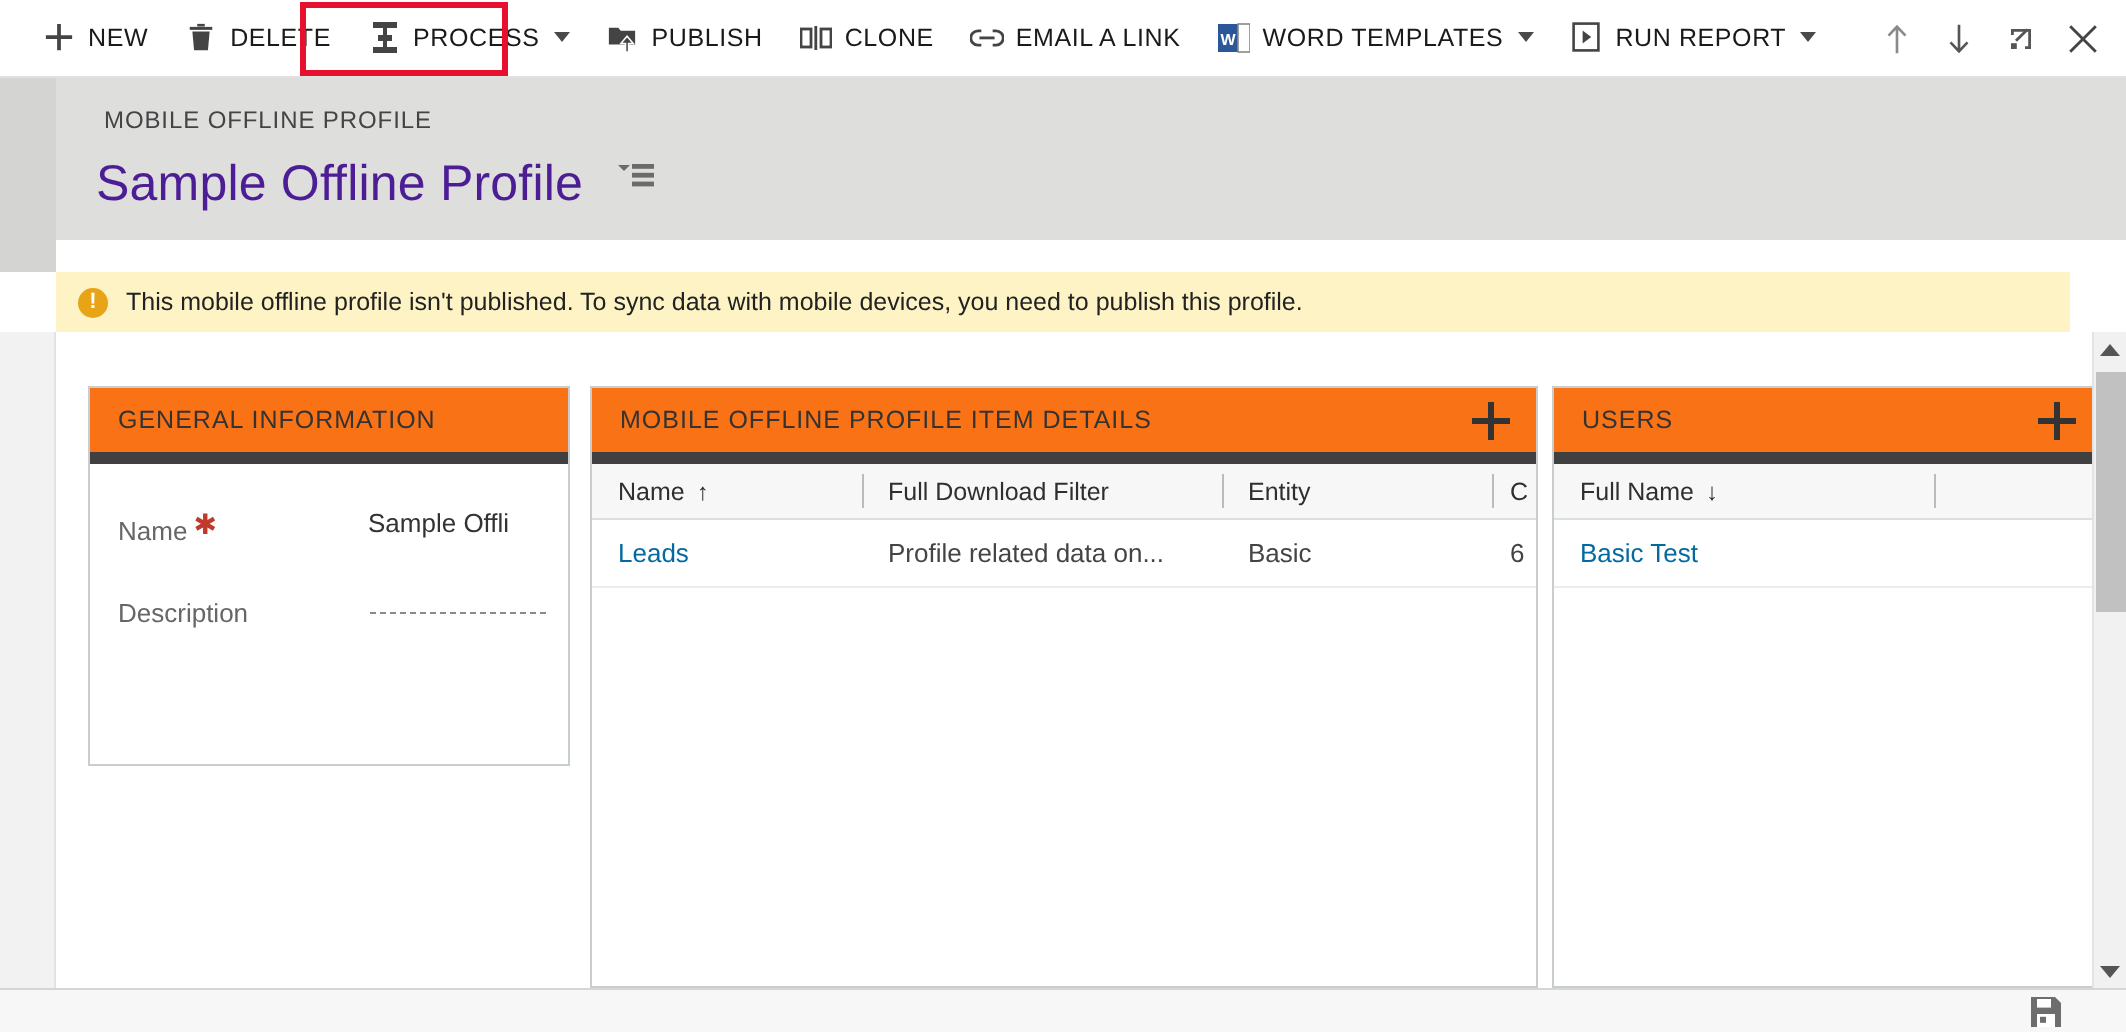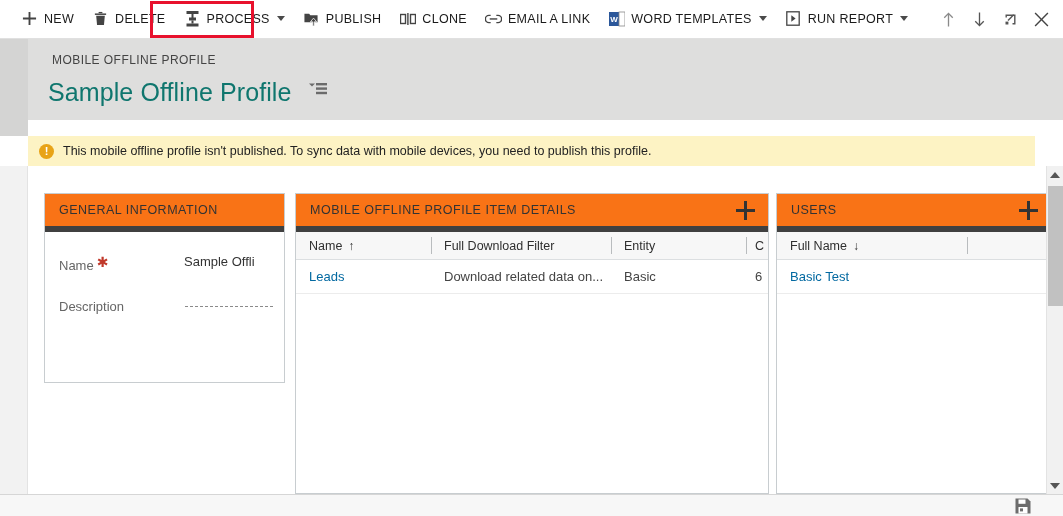--- a/index.html
+++ b/index.html
@@ -98,21 +98,21 @@
     font-size: 12px;
     letter-spacing: 0.45px;
     color: #444444;
     text-transform: uppercase;
   }
   .record-title {
     position: absolute;
     left: 48px; top: 34px;
     font-size: 25px;
     font-weight: normal;
-    color: #0f766e;
+    color: #4c1d95;
     letter-spacing: 0.1px;
     white-space: nowrap;
   }
   .form-selector {
     display: inline-block;
     position: relative;
     width: 18px; height: 14px;
     margin-left: 10px;
     vertical-align: 5px;
     cursor: pointer;
@@ -538,21 +538,21 @@
         <div class="gh-cell" style="width:135px;">
           <span>Entity</span>
         </div>
         <div class="gh-cell" style="width:22px;padding-left:9px;">
           <span>C</span>
         </div>
       </div>
       <div class="grid-body">
         <div class="grid-row">
           <div class="gr-cell cell-link" style="width:135px;">Leads</div>
-          <div class="gr-cell" style="width:180px;">Download related data on...</div>
+          <div class="gr-cell" style="width:180px;">Profile related data on...</div>
           <div class="gr-cell" style="width:135px;">Basic</div>
           <div class="gr-cell" style="width:22px;padding-left:9px;">6</div>
         </div>
       </div>
     </div>
 
     <div class="panel" id="panel-users">
       <div class="panel-head">
         <span class="panel-title">USERS</span>
         <span class="panel-add"></span>

